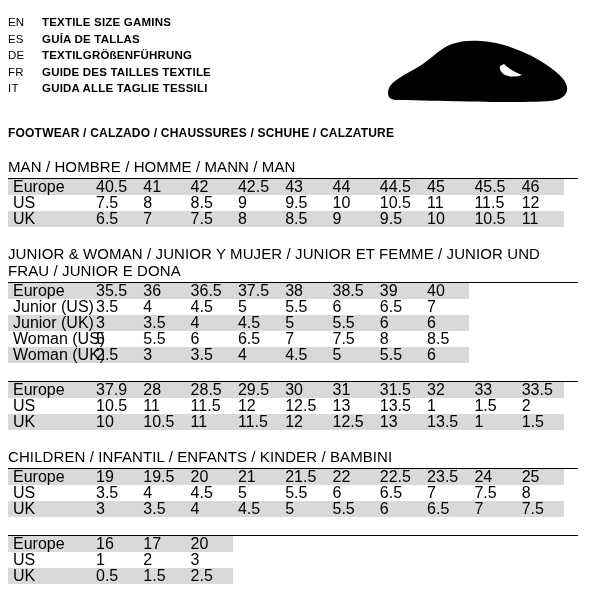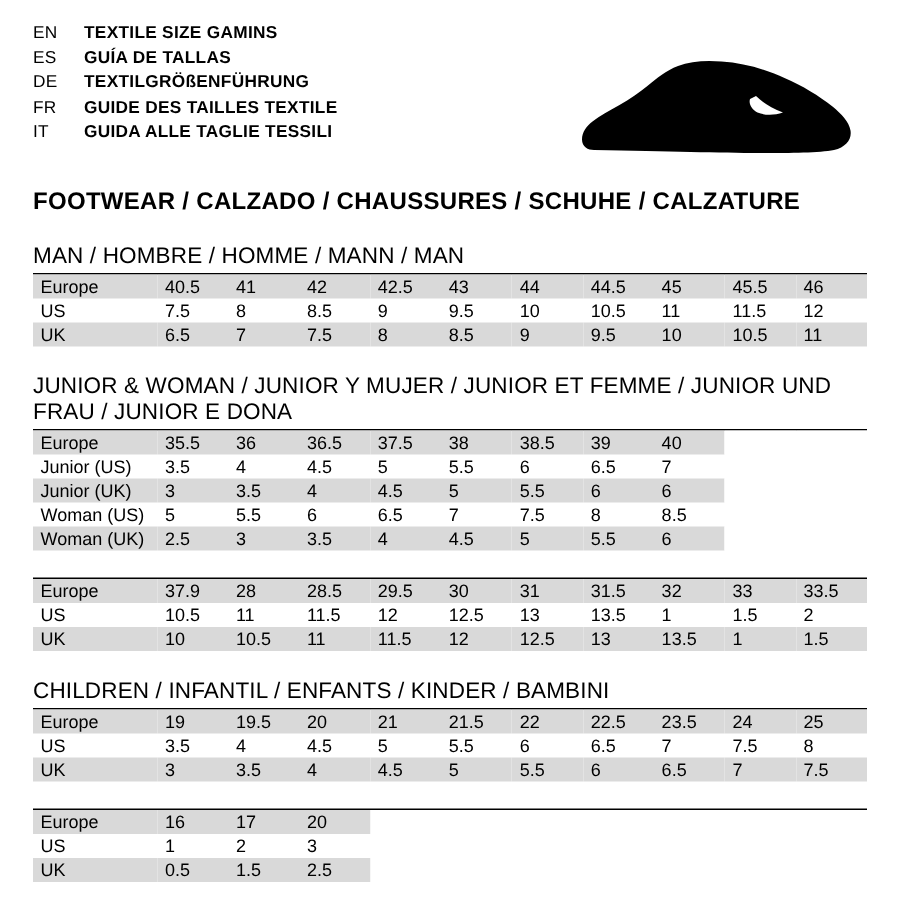--- a/index.html
+++ b/index.html
@@ -12,21 +12,21 @@
     background: #ffffff;
     font-family: "Liberation Sans", sans-serif;
     color: #000000;
     overflow: hidden;
   }
   .page {
     position: relative;
     width: 600px;
     height: 600px;
     box-sizing: border-box;
-    padding: 16px 22px 0 22px;
+    padding: 16px 22px 0 8px;
   }
 
   
   .header {
     position: relative;
     height: 98px;
   }
   .lang-table {
     border-collapse: collapse;
     font-size: 11.5px;
@@ -49,40 +49,40 @@
   .shoe-art {
     position: absolute;
     top: 22px;
     right: 8px;
     width: 184px;
     height: 70px;
   }
 
   .section-title {
     font-weight: bold;
-    font-size: 16px;
+    font-size: 12px;
     letter-spacing: 0.2px;
     margin-top: 12px;
   }
 
   
   .group {
     margin-top: 18px;
   }
   .group-title {
     font-size: 15px;
     font-weight: normal;
     letter-spacing: 0.1px;
     padding-bottom: 3px;
   }
   table.sizes {
     border-collapse: collapse;
     width: 556px;
     table-layout: fixed;
-    font-size: 12px;
+    font-size: 16px;
   }
   table.sizes td {
     height: 16px;
     line-height: 16px;
     padding: 0 0 0 5px;
     white-space: nowrap;
   }
   table.sizes tr.shaded td {
     background: #d9d9d9;
   }

